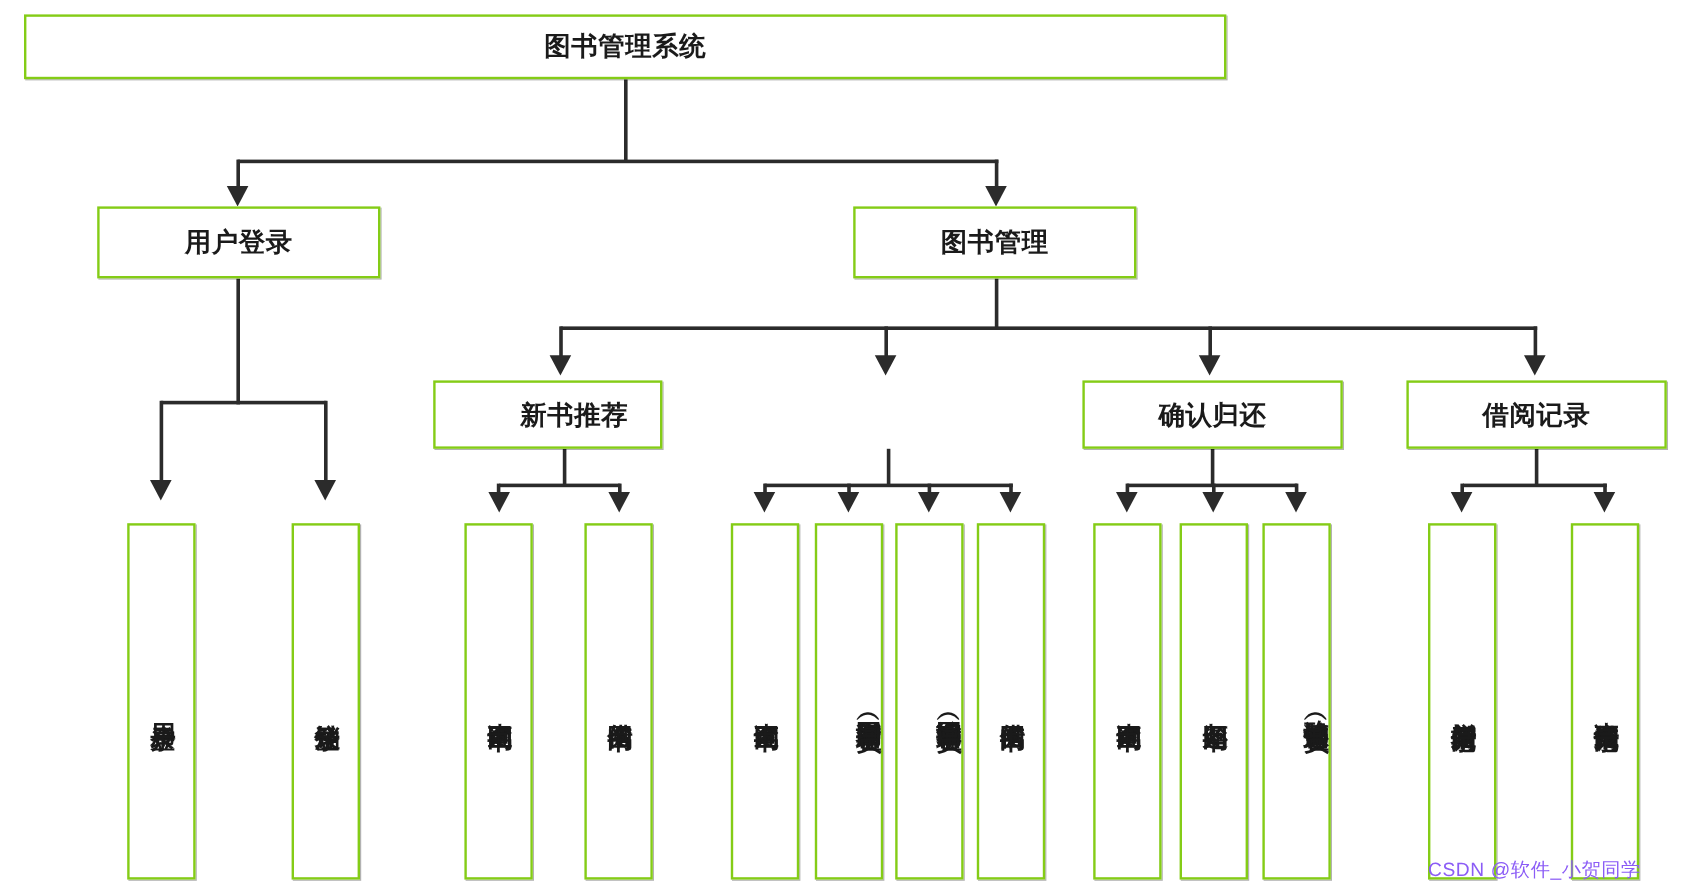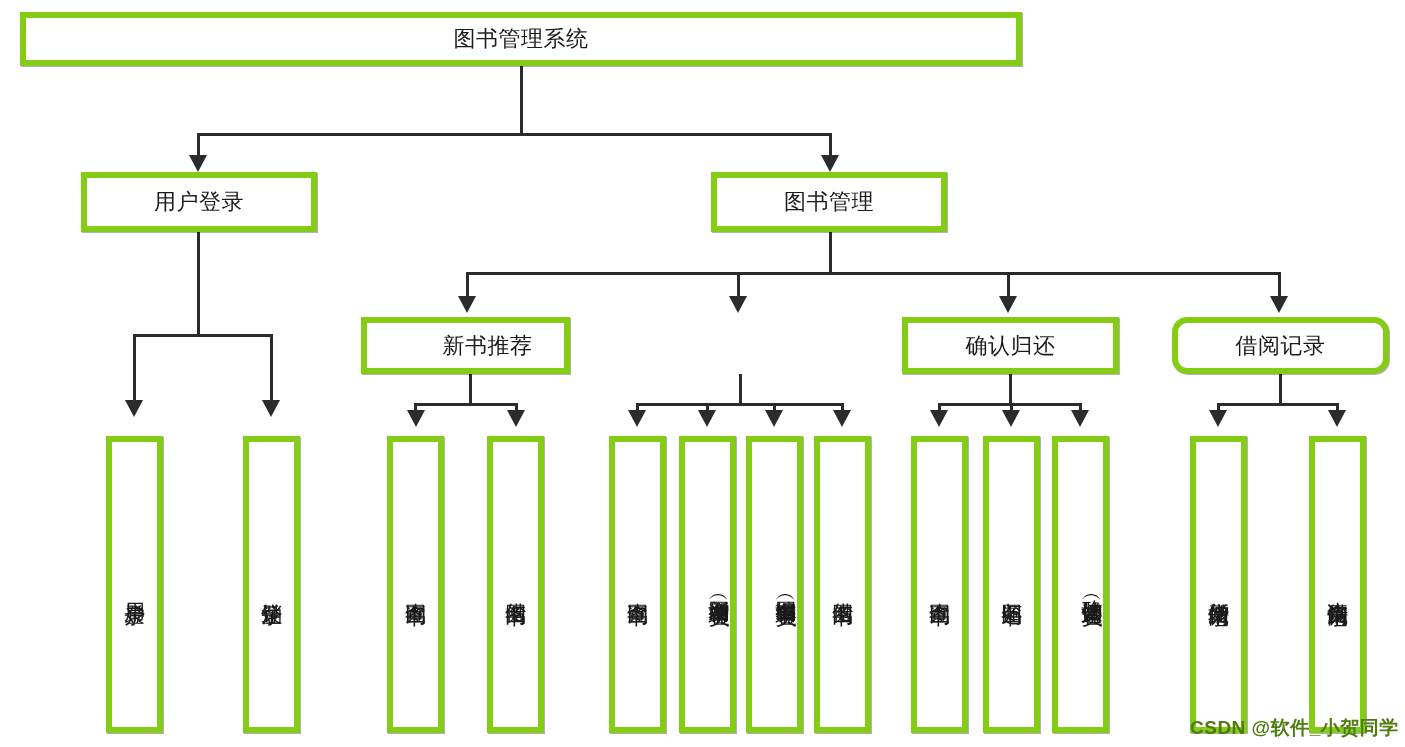--- a/index.html
+++ b/index.html
@@ -13,27 +13,28 @@
   #canvas {
     position: relative;
     width: 1405px;
     height: 747px;
     background: #ffffff;
     overflow: hidden;
   }
   .node {
     position: absolute;
     box-sizing: border-box;
-    border: 6px solid #84cc16;
+    border: 2px solid #84cc16;
     background: #ffffff;
     display: flex;
     align-items: center;
     justify-content: center;
     color: #1a1a1a;
     box-shadow: 1px 1px 0 rgba(0,0,0,0.30);
+    font-weight: bold;
   }
   .node-h {
     font-size: 22px;
     letter-spacing: 0.5px;
     white-space: nowrap;
   }
   .node-root {
     font-size: 22px;
   }
   .node-v {
@@ -61,25 +62,24 @@
   .arrow {
     position: absolute;
     width: 0;
     height: 0;
     border-left: 9px solid transparent;
     border-right: 9px solid transparent;
     border-top: 17px solid #2b2b2b;
   }
   .watermark {
     position: absolute;
-    font-size: 19px;
-    color: #4d7c0f;
+    font-size: 16px;
+    color: #8b5cf6;
     white-space: nowrap;
     letter-spacing: 0.5px;
-    font-weight: bold;
   }
 </style>
 </head>
 <body>
 
 <div id="canvas">
 
   <div class="edge edge-v" style="left:520px; top:66px; height:69px;"></div>
   <div class="edge edge-h" style="left:198px; top:133px; width:634px;"></div>
   <div class="edge edge-v" style="left:197px; top:133px; height:25px;"></div>
@@ -144,30 +144,30 @@
   </div>
 
   <div class="node node-h" style="left:81px; top:172px; width:236px; height:60px;">
     <span>用户登录</span>
   </div>
 
   <div class="node node-h" style="left:711px; top:172px; width:236px; height:60px;">
     <span>图书管理</span>
   </div>
 
-  <div class="node node-h" style="left:361px; top:317px; width:209px; height:57px;padding-left:44px;">
+  <div class="node node-h" style="left:361px; top:317px; width:191px; height:57px;padding-left:44px;">
     <span>新书推荐</span>
   </div>
 
 
   <div class="node node-h" style="left:902px; top:317px; width:217px; height:57px;">
     <span>确认归还</span>
   </div>
 
-  <div class="node node-h" style="left:1172px; top:317px; width:217px; height:57px;border-radius:15px;">
+  <div class="node node-h" style="left:1172px; top:317px; width:217px; height:57px;">
     <span>借阅记录</span>
   </div>
 
   <div class="node node-v" style="left:106px; top:436px; width:57px; height:297px;">
     <span class="vtext">用户登录</span>
   </div>
 
   <div class="node node-v" style="left:243px; top:436px; width:57px; height:297px;">
     <span class="vtext">注销登录</span>
   </div>

